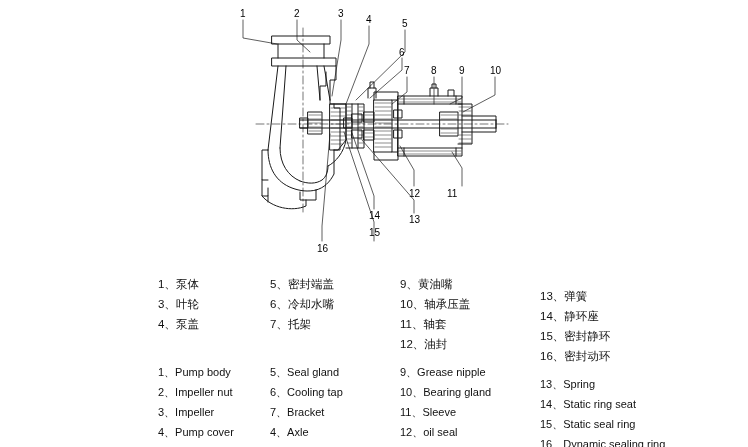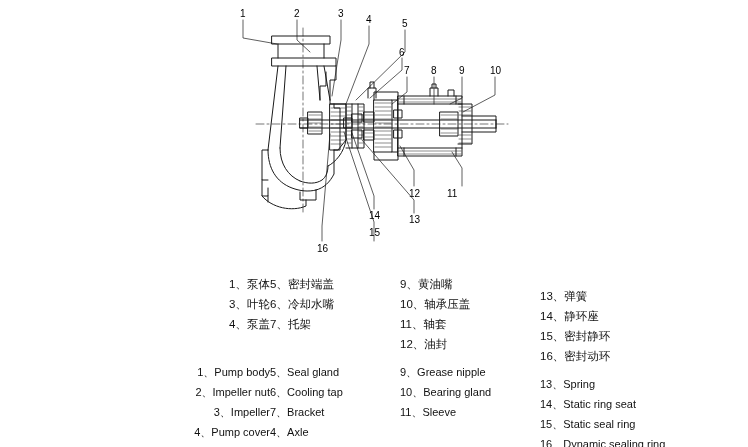--- a/index.html
+++ b/index.html
@@ -50,21 +50,21 @@
     position: absolute;
     width: 748px;
     display: flex;
   }
   #legend-cn { top: 16px; }
   #legend-en { top: 104px; }
   .legend-col {
     display: flex;
     flex-direction: column;
   }
-  .legend-col.c1 { width: 112px; margin-left: 158px; align-items: flex-end; }
+  .legend-col.c1 { width: 112px; margin-left: 158px; }
   .legend-col.c2 { width: 130px; }
   .legend-col.c3 { width: 140px; }
   .legend-col.c4 { width: 150px; margin-top: 12px; }
   .legend-item {
     font-size: 11.5px;
     line-height: 20px;
     white-space: nowrap;
     color: #111;
   }
   #legend-en .legend-item {
@@ -345,20 +345,21 @@
       <div class="legend-col c2">
         <div class="legend-item">5、Seal gland</div>
         <div class="legend-item">6、Cooling tap</div>
         <div class="legend-item">7、Bracket</div>
         <div class="legend-item">4、Axle</div>
       </div>
       <div class="legend-col c3">
         <div class="legend-item">9、Grease nipple</div>
         <div class="legend-item">10、Bearing gland</div>
         <div class="legend-item">11、Sleeve</div>
+        <div class="legend-item">12、oil seal</div>
       </div>
       <div class="legend-col c4">
         <div class="legend-item">13、Spring</div>
         <div class="legend-item">14、Static ring seat</div>
         <div class="legend-item">15、Static seal ring</div>
         <div class="legend-item">16、Dynamic sealing ring</div>
       </div>
     </div>
 
   </div>

